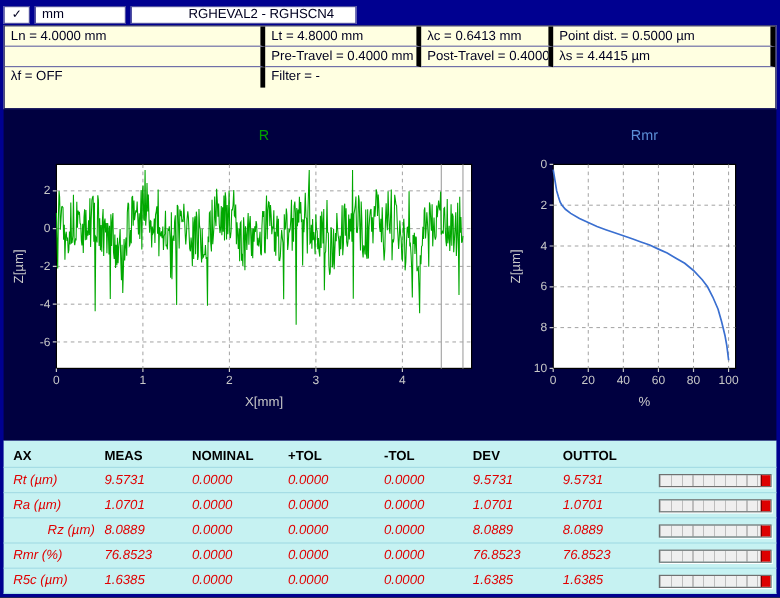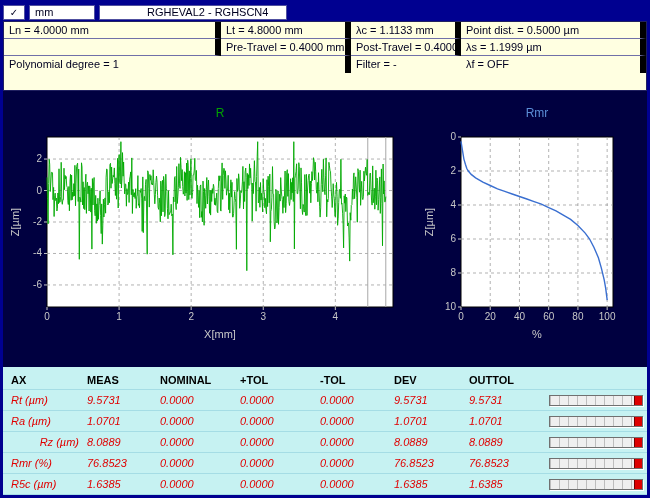--- a/index.html
+++ b/index.html
@@ -9,30 +9,30 @@
     font-family:"Liberation Sans",sans-serif;position:relative;
   }
   
   .header{height:18px;display:flex;align-items:center;gap:4px;}
   .hbox{
     background:#ffffff;border:1px solid #5050a0;height:15px;
     font-size:11px;line-height:13px;color:#000020;
     display:flex;align-items:center;padding:0 5px;white-space:nowrap;
   }
   .hbox.check{width:22px;justify-content:center;padding:0;font-size:10px;cursor:default;}
-  .hbox.unit{width:66px;text-align:right;}
+  .hbox.unit{width:76px;text-align:right;}
   .hbox.title{width:188px;padding-left:47px;}
   
   .params{
     height:70px;background:#ffffe1;border:1px solid #202060;
     display:grid;grid-template-columns:217px 130px 110px auto;
     grid-auto-rows:17px;font-size:11px;color:#000020;
   }
   .pcell{
-    border-right:6px solid #000000;border-bottom:1px solid #7070a8;
+    border-right:4px solid #000000;border-bottom:1px solid #7070a8;
     padding:0 5px;line-height:16px;white-space:nowrap;overflow:hidden;
   }
   .pcell.lastcol{border-right:none;}
   .pcell.lastrow{border-bottom:none;}
   .pcell.span2{grid-column:1 / 3;}
   
   .charts{height:276px;background:#000040;position:relative;}
   .charts svg{display:block;}
   
   .results{
@@ -67,32 +67,31 @@
     <div class="hbox check">
       <span>✓</span>
     </div>
     <div class="hbox unit">mm</div>
     <div class="hbox title">RGHEVAL2  -  RGHSCN4</div>
   </div>
 
   <div class="params">
     <div class="pcell">Ln = 4.0000 mm</div>
     <div class="pcell">Lt = 4.8000 mm</div>
-    <div class="pcell">λc = 1.1133 mm</div>
+    <div class="pcell">λc = 0.6413 mm</div>
 
     <div class="pcell">Point dist. = 0.5000 µm</div>
     <div class="pcell"></div>
 
     <div class="pcell">Pre-Travel = 0.4000 mm</div>
     <div class="pcell">Post-Travel = 0.4000 mm</div>
-    <div class="pcell">λs = 1.1999 µm</div>
-
-    <div class="pcell span2 lastrow">Polynomial degree = 1</div>
+    <div class="pcell">λs = 4.4415 µm</div>
+
+    <div class="pcell lastrow">λf = OFF</div>
     <div class="pcell lastcol lastrow">Filter = -</div>
-    <div class="pcell lastrow">λf = OFF</div>
   </div>
 
   <div class="charts">
     <svg id="chartsvg" width="644" height="276">
         <text x="217" y="26" fill="#00a000" font-size="12" text-anchor="middle" font-family="Liberation Sans, sans-serif">R</text>
         <rect x="44" y="46" width="346" height="170" fill="#ffffff" stroke="#000000" stroke-width="1"></rect>
         <line x1="44" y1="216" x2="44" y2="219" stroke="#c8c8c8"></line>
         <text x="44" y="229" fill="#c8c8c8" font-size="10" text-anchor="middle">0</text>
         <line x1="116.08333333333334" y1="46" x2="116.08333333333334" y2="216" stroke="#909090" stroke-width="0.7" stroke-dasharray="3,3"></line>
         <line x1="116.08333333333334" y1="216" x2="116.08333333333334" y2="219" stroke="#c8c8c8"></line>

